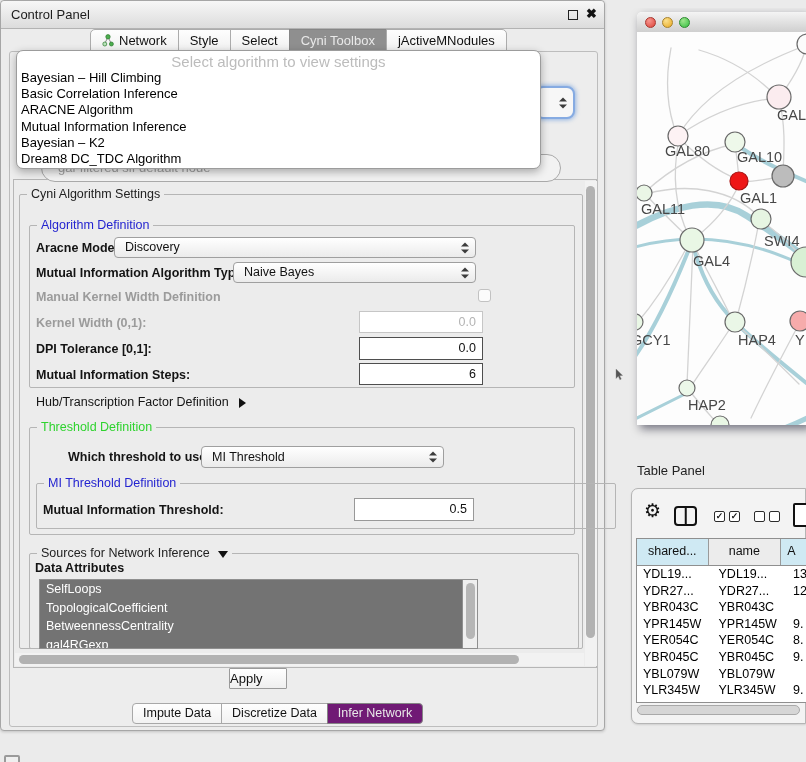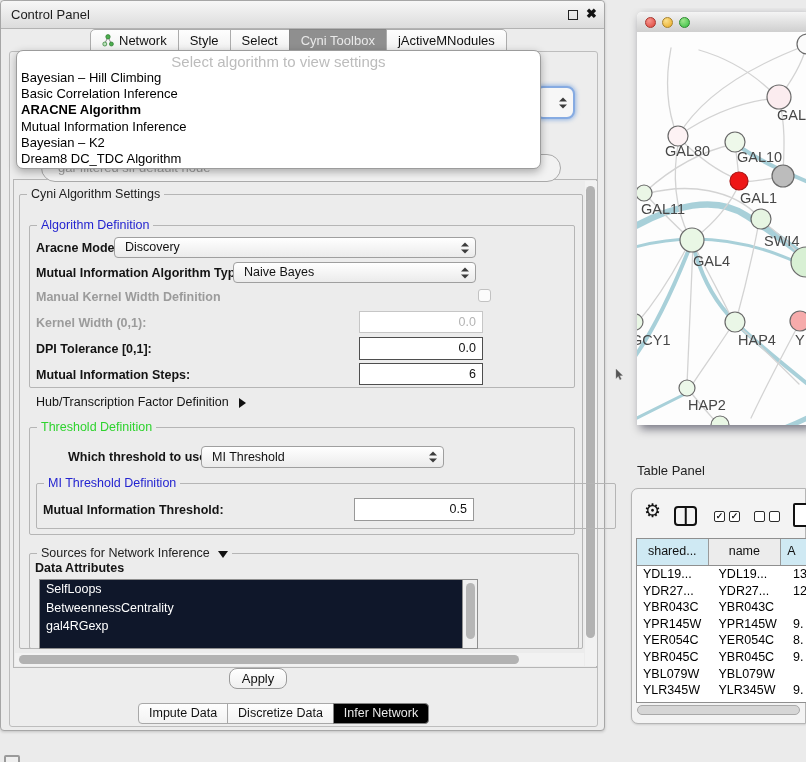--- a/index.html
+++ b/index.html
@@ -22,21 +22,21 @@
   .content-panel{position:absolute;left:8px;top:50px;width:589px;height:676px;border:1px solid #bdbdbd;border-radius:3px;background:#ededed;box-sizing:border-box}
 
   
   .frag-combo{position:absolute;left:534px;top:85px;width:40px;height:33px;background:#f7f7f7;border:2px solid #86abe2;border-radius:8px;box-shadow:0 0 4px 1px rgba(100,150,220,.65);z-index:4;box-sizing:border-box}
   .node-combo{position:absolute;left:40px;top:153px;width:520px;height:28px;background:#f2f2f2;border:1px solid #a9a9a9;border-radius:14px;z-index:3;font-size:13px;color:#a0a0a0;line-height:26px;padding-left:16px;box-sizing:border-box;overflow:hidden;white-space:nowrap}
 
   
   .popup{position:absolute;left:15px;top:49px;width:525px;height:119px;background:#fff;border:1px solid #9c9c9c;border-radius:7px;box-shadow:0 3px 9px rgba(0,0,0,.3);z-index:40;overflow:hidden;box-sizing:border-box}
   .popup-header{text-align:center;color:#bcbcbc;font-size:15px;height:17px;line-height:17px;margin-top:2px}
   .popup-item{font-size:13px;line-height:16.2px;padding-left:4px;color:#000;white-space:nowrap}
-  .popup-item.sel{font-weight:bold}
+  .popup-item.sel{font-weight:normal}
 
   
   .scroll-rect{position:absolute;left:12px;top:178px;width:584px;height:489px;border:1px solid #b6b6b6;background:#ececec;box-sizing:border-box}
   .vscroll{position:absolute;left:584px;top:180px;width:12px;height:485px;background:#f2f2f2}
   .vscroll .thumb{position:absolute;left:1px;top:5px;width:9px;height:452px;background:#b2b2b2;border-radius:5px}
   .hscroll{position:absolute;left:14px;top:652px;width:569px;height:13px;background:#f2f2f2}
   .hscroll .thumb{position:absolute;left:4px;top:2px;width:500px;height:9px;background:#b2b2b2;border-radius:5px}
 
   .group{position:absolute;border:1px solid #b5b5b5;border-radius:2px;box-sizing:border-box}
   .group-title{position:absolute;top:-8px;left:7px;background:#ececec;padding:0 4px;font-size:12.5px;color:#222;white-space:nowrap}
@@ -53,32 +53,32 @@
   .tri-down{position:absolute;bottom:1px;left:0;width:0;height:0;border-left:4px solid transparent;border-right:4px solid transparent;border-top:4.5px solid #3c3c3c}
 
   .field{position:absolute;box-sizing:border-box;background:#fff;border:1px solid #989898;font-size:12.5px;color:#111;text-align:right;padding:0 6px;line-height:20px}
   .field.dark{border-color:#4e4e4e}
   .field.dis{border-color:#c6c6c6;color:#b4b4b4}
   .checkbox{position:absolute;width:13px;height:13px;border:1px solid #c2c2c2;border-radius:3px;background:#fbfbfb;box-sizing:border-box}
 
   .tri-right{display:inline-block;width:0;height:0;border-top:5.5px solid transparent;border-bottom:5.5px solid transparent;border-left:7.5px solid #111;margin-left:10px;vertical-align:-2px}
   .tri-dn{display:inline-block;width:0;height:0;border-left:5.5px solid transparent;border-right:5.5px solid transparent;border-top:7px solid #111;margin-left:8px;vertical-align:-1px}
 
-  .attr-list{position:absolute;left:38px;top:578px;width:424px;height:70px;background:#0f172a;border:1px solid #8f8f8f;overflow:hidden;box-sizing:border-box}
+  .attr-list{position:absolute;left:38px;top:578px;width:424px;height:70px;background:#737373;border:1px solid #8f8f8f;overflow:hidden;box-sizing:border-box}
   .attr-item{font-size:12.5px;color:#fff;line-height:18.5px;padding-left:6px;white-space:nowrap}
   .attr-scroll{position:absolute;left:461px;top:578px;width:16px;height:70px;background:#efefef;border:1px solid #8f8f8f;box-sizing:border-box}
   .attr-scroll .thumb{position:absolute;left:2.5px;top:3px;width:9px;height:56px;background:#b6b6b6;border-radius:5px}
 
-  .apply-btn{position:absolute;left:228px;top:667px;width:58px;height:21px;background:linear-gradient(#ffffff,#efefef);border:1px solid #9a9a9a;border-radius:8px;font-size:13px;color:#111;text-align:center;line-height:19px;box-sizing:border-box}
+  .apply-btn{position:absolute;left:228px;top:667px;width:58px;height:21px;background:linear-gradient(#ffffff,#efefef);border:1px solid #9a9a9a;border-radius:1px;font-size:13px;color:#111;line-height:19px;box-sizing:border-box}
 
   .bottom-tabs{position:absolute;left:127px;top:702px;height:21px;display:flex}
   .btab{box-sizing:border-box;height:21px;line-height:19px;padding:0 10px;font-size:12.5px;color:#111;background:linear-gradient(#fefefe,#f2f2f2);border:1px solid #a8a8a8;margin-left:-1px;white-space:nowrap}
-  .btab:first-child{border-radius:4px 0 0 4px;margin-left:10px}
+  .btab:first-child{border-radius:4px 0 0 4px;margin-left:4px}
   .btab:last-child{border-radius:0 4px 4px 0}
-  .btab.selected{background:#000000;color:#e8e8e8;border-color:#848484}
+  .btab.selected{background:#701a75;color:#e8e8e8;border-color:#848484}
 
   
   .net-area{position:absolute;left:625px;top:8px;width:181px;height:447px;overflow:hidden}
   .mac-window{position:absolute;left:12px;top:4px;width:172px;height:413px;border-radius:5px 5px 0 0;box-shadow:3px 4px 10px rgba(0,0,25,.5);background:#fff}
   .mac-titlebar{position:absolute;left:0;top:0;right:0;height:20px;background:linear-gradient(#f4f4f4,#cfcfcf);border-bottom:1px solid #8e8e8e;border-radius:5px 5px 0 0}
   .light{position:absolute;top:4.5px;width:11px;height:11px;border-radius:50%;box-sizing:border-box}
   .light.red{left:8px;background:radial-gradient(circle at 35% 30%,#f6968f,#dd4238);border:1px solid #a8362e}
   .light.yellow{left:25px;background:radial-gradient(circle at 35% 30%,#fbe08d,#e8a820);border:1px solid #a8822a}
   .light.green{left:42px;background:radial-gradient(circle at 35% 30%,#9fe58d,#33bf41);border:1px solid #2e8a30}
   .net-canvas-wrap{position:absolute;left:0;top:20px;width:169px;height:393px;background:#fdfdfd;overflow:hidden}
@@ -228,20 +228,21 @@
   </div>
   <span class="lbl" style="left:42px;top:502px">Mutual Information Threshold:</span>
   <div class="field" style="left:353px;top:497px;width:120px;height:23px;line-height:21px">0.5</div>
 
   <div class="group" style="left:28px;top:552px;width:550px;height:96px">
     <span class="group-title"><span>Sources for Network Inference</span><span class="tri-dn"></span></span>
   </div>
   <span class="lbl" style="left:34px;top:560px">Data Attributes</span>
   <div class="attr-list">
       <div class="attr-item">SelfLoops</div>
+      <div class="attr-item">TopologicalCoefficient</div>
       <div class="attr-item">BetweennessCentrality</div>
       <div class="attr-item">gal4RGexp</div>
     </div>
   <div class="attr-scroll">
       <div class="thumb"></div>
     </div>
 
   <div class="apply-btn">Apply</div>
 
   <div class="bottom-tabs">

